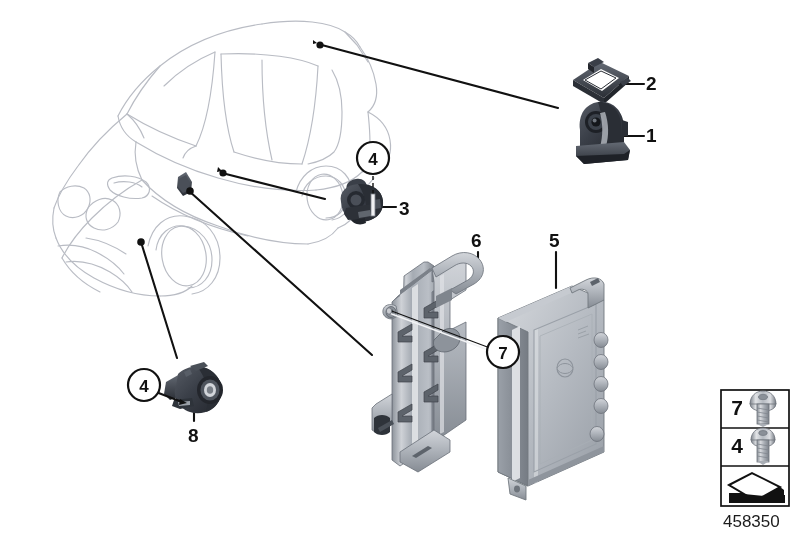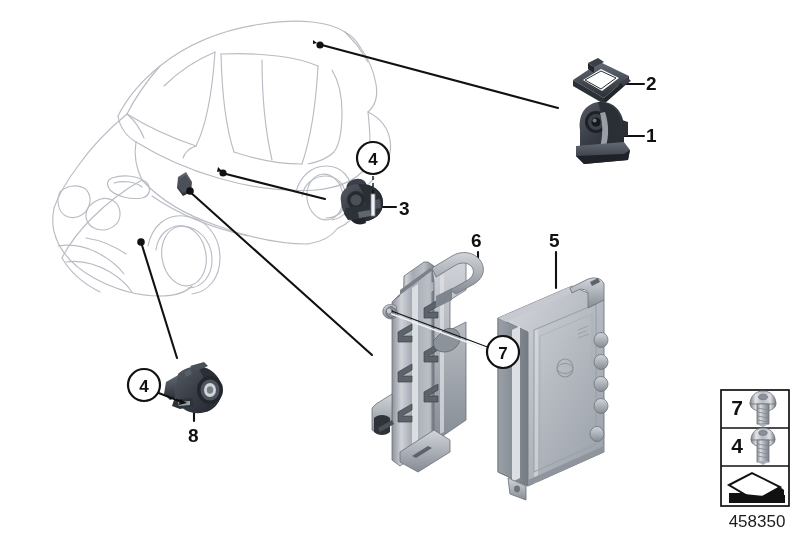--- a/index.html
+++ b/index.html
@@ -393,15 +393,15 @@
     <text class="callout-txt" x="737" y="453" text-anchor="middle" style="font-size:21px">4</text>
   </svg>
 
   <div class="num" style="left:646px;top:126px">1</div>
   <div class="num" style="left:646px;top:74px">2</div>
   <div class="num" style="left:399px;top:199px">3</div>
   <div class="num" style="left:549px;top:231px">5</div>
   <div class="num" style="left:471px;top:231px">6</div>
   <div class="num" style="left:188px;top:426px">8</div>
 
-  <div class="dnum" style="left:723px;top:512px;width:68px;text-align:center">458350</div>
+  <div class="dnum" style="left:723px;top:512px;width:68px;">458350</div>
 
 </div>
 
 </body></html>

